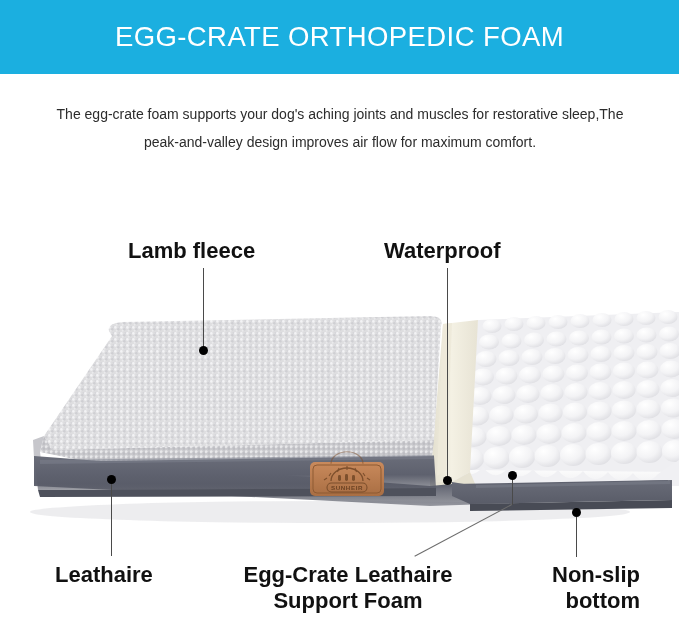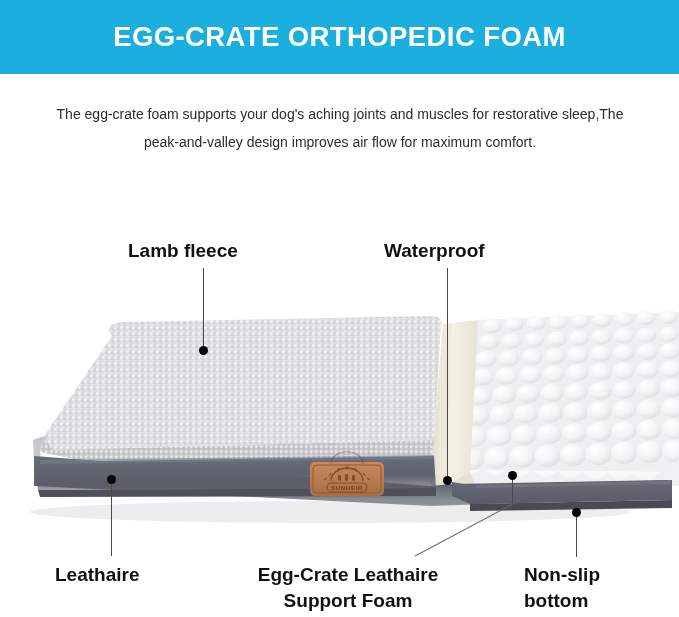--- a/index.html
+++ b/index.html
@@ -23,21 +23,21 @@
     width: 679px;
     height: 74px;
     background: #1BAFE0;
     display: flex;
     align-items: center;
     justify-content: center;
   }
   .header-title {
     color: #ffffff;
     font-size: 27.5px;
-    font-weight: bold;
+    font-weight: normal;
     letter-spacing: 0.4px;
     text-align: center;
     line-height: 1;
     white-space: nowrap;
   }
 
   
   .description {
     position: absolute;
     left: 52px;
@@ -47,30 +47,30 @@
     font-size: 14px;
     line-height: 28px;
     color: #2c2c2c;
     font-weight: 400;
   }
 
   
   .callout-label {
     position: absolute;
     font-weight: bold;
-    font-size: 19px;
+    font-size: 22px;
     color: #111111;
     line-height: 26px;
     white-space: pre-line;
   }
   .lbl-lamb      { left: 128px; top: 238px; }
   .lbl-water     { left: 384px; top: 238px; }
   .lbl-leathaire { left: 49px;  top: 562px; margin-left: 6px; }
   .lbl-eggcrate  { left: 213px; top: 562px; width: 270px; text-align: center; }
-  .lbl-nonslip   { left: 524px; top: 562px; width: 116px; text-align: left; }
+  .lbl-nonslip   { left: 524px; top: 562px; width: 116px; text-align: right; }
 
   
   .c-line {
     position: absolute;
     background: #4a4a4a;
   }
   .c-line.v { width: 1.4px; }
   .c-dot {
     position: absolute;
     width: 9px; height: 9px;

